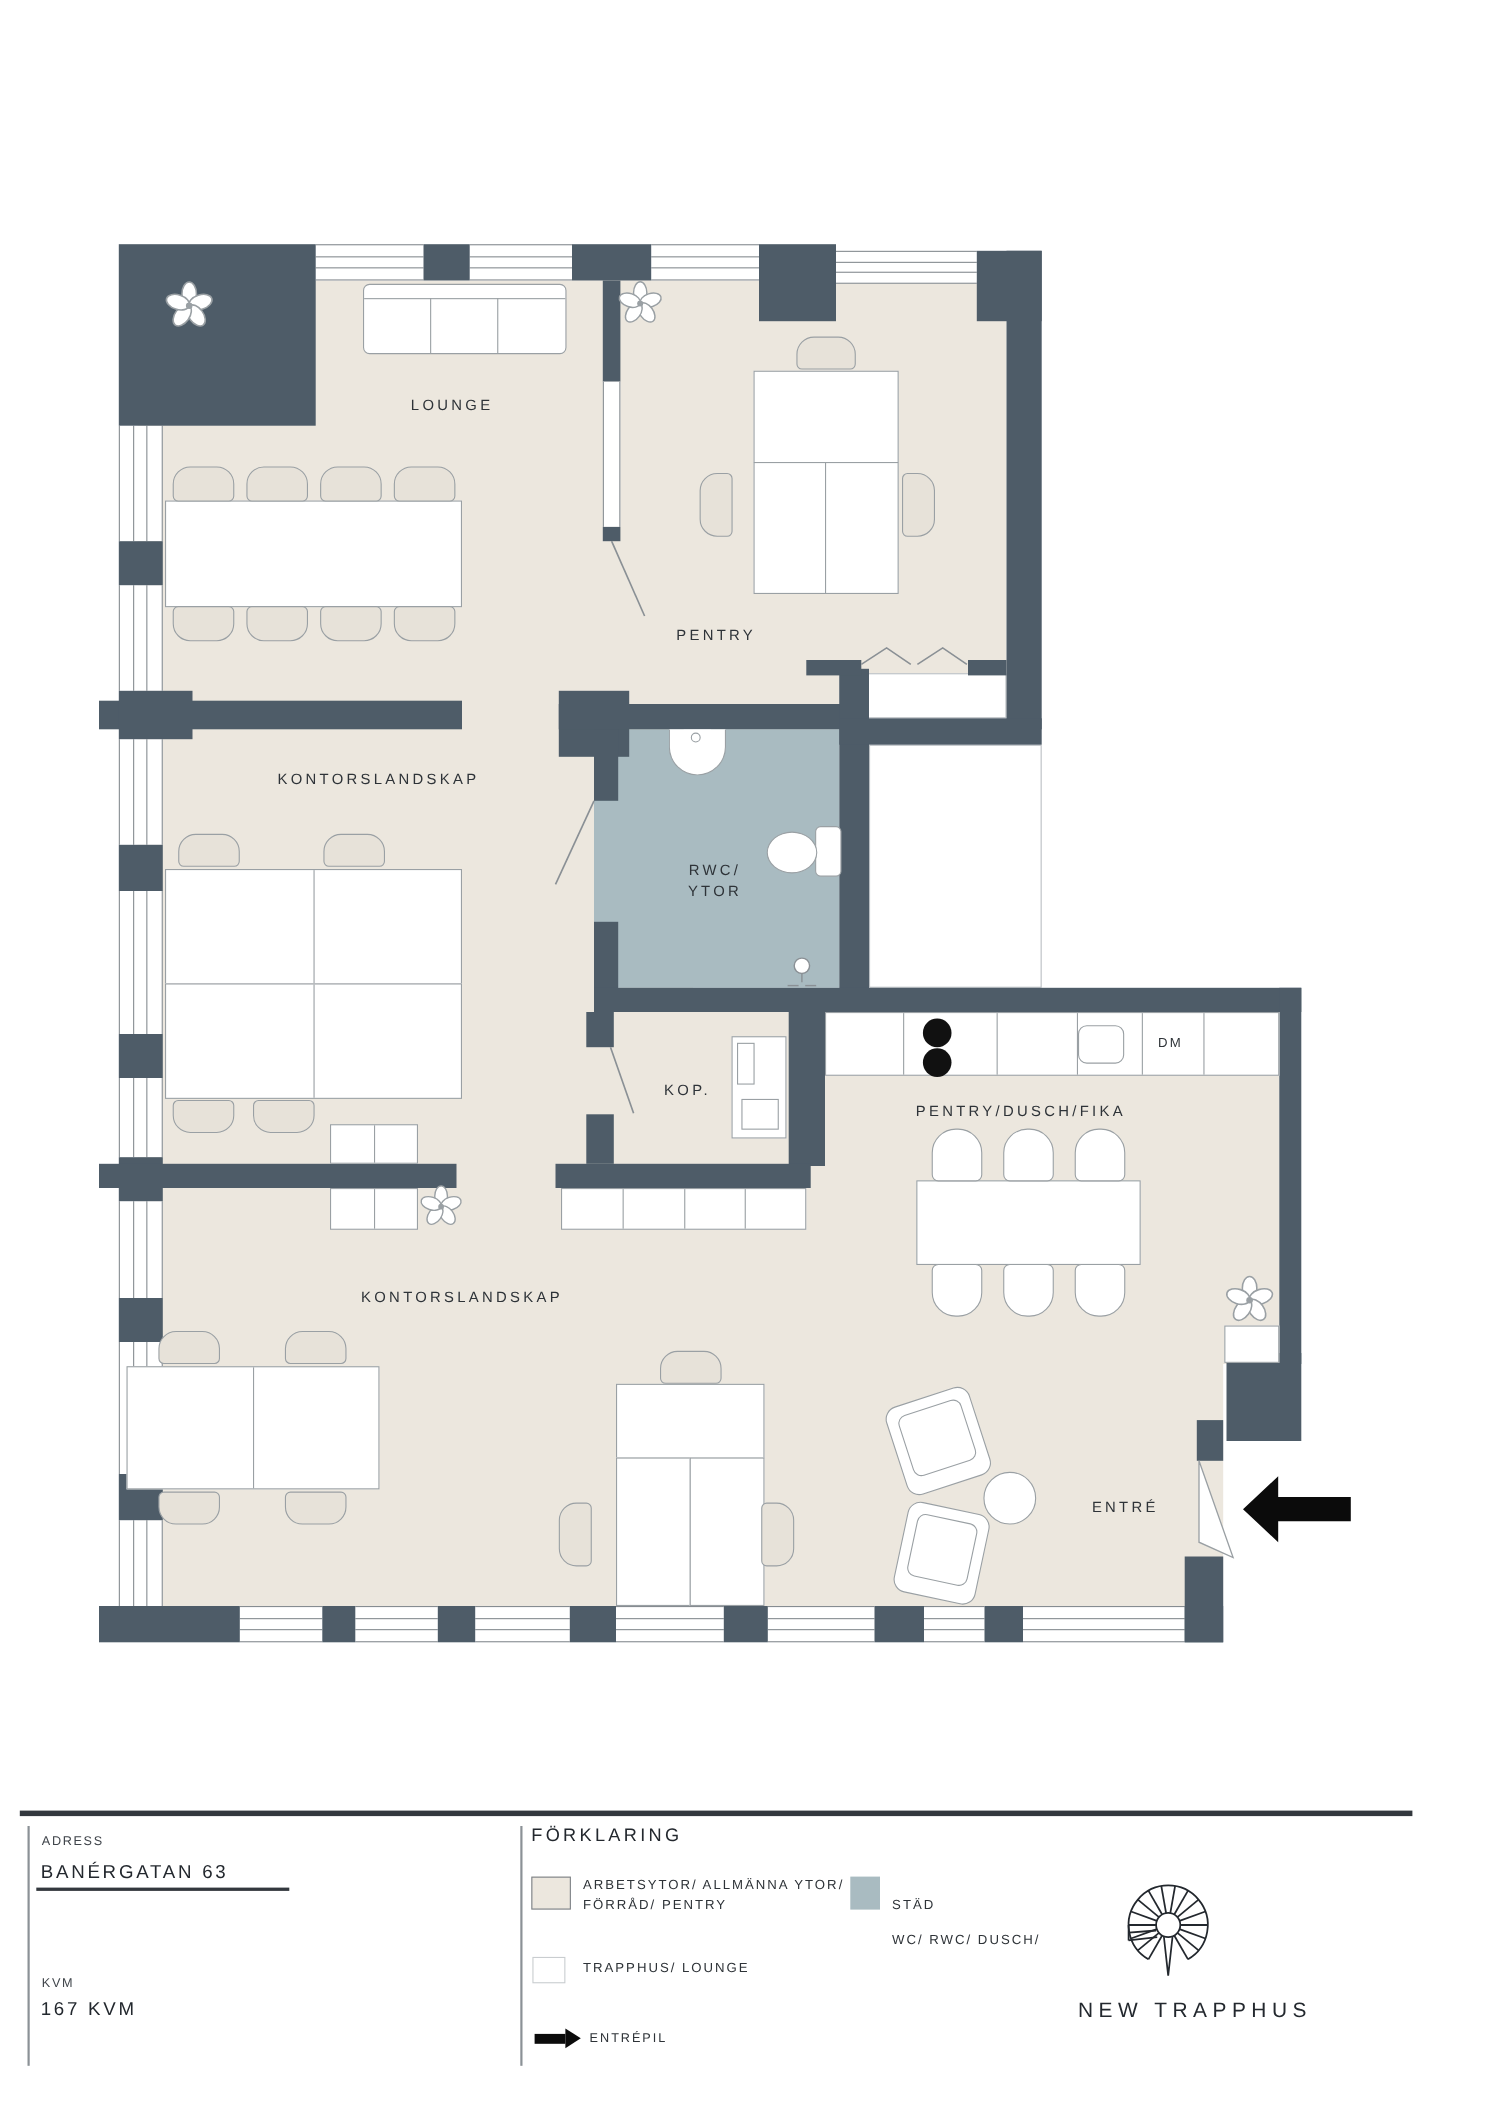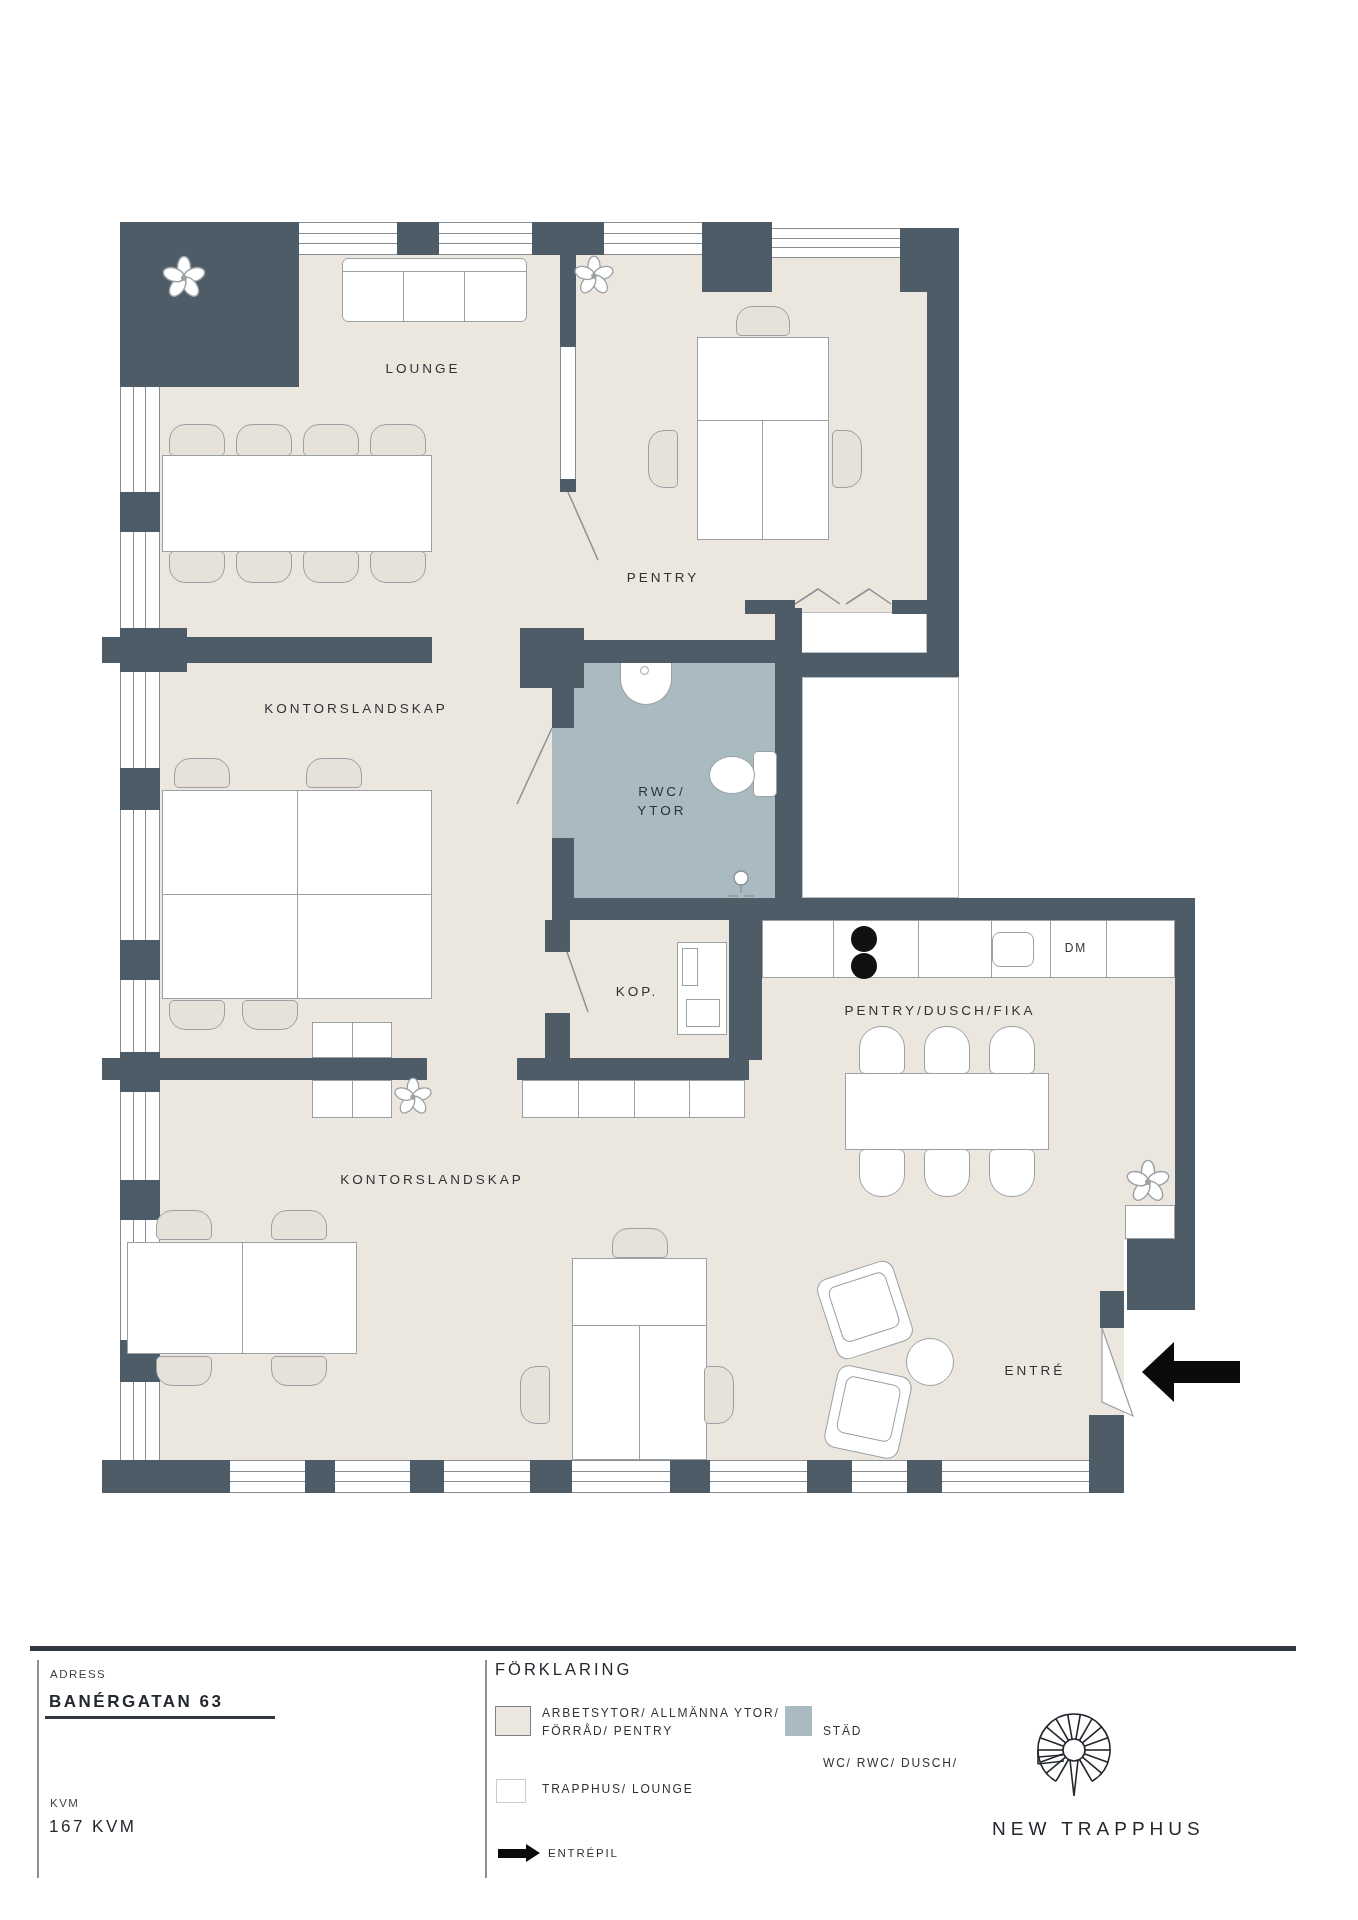--- a/index.html
+++ b/index.html
@@ -1,17 +1,17 @@
 <!DOCTYPE html>
 <html><head>
 <meta charset="utf-8">
 <style>
   html,body{margin:0;padding:0;background:#fff;}
   .page{position:relative;width:1284px;height:1920px;background:#fff;overflow:hidden;
-        font-family:"Liberation Sans",sans-serif;margin-left:12px;}
+        font-family:"Liberation Sans",sans-serif;}
   .wall{position:absolute;background:#4e5c68;}
   .floor{position:absolute;background:#ece7de;}
   .wet{position:absolute;background:#a9bbc1;}
   .white-area{position:absolute;background:#fff;border:1px solid #b9bec2;box-sizing:border-box;}
   .glass{position:absolute;background:#fff;border-left:1px solid #868c91;border-right:1px solid #868c91;box-sizing:border-box;}
   .win-h{position:absolute;background:#fff;border-top:1px solid #868c91;border-bottom:1px solid #868c91;box-sizing:border-box;}
   .win-h::before,.win-h::after{content:"";position:absolute;left:0;right:0;height:1px;background:#868c91;}
   .win-h::before{top:32%;} .win-h::after{top:64%;}
   .win-v{position:absolute;background:#fff;border-left:1px solid #868c91;border-right:1px solid #868c91;box-sizing:border-box;}
   .win-v::before,.win-v::after{content:"";position:absolute;top:0;bottom:0;width:1px;background:#868c91;}
@@ -29,21 +29,21 @@
   .circle{position:absolute;border:1px solid #9aa0a4;border-radius:50%;background:#fff;box-sizing:border-box;}
   .hob{position:absolute;border-radius:50%;background:#111;}
   .rlabel{position:absolute;transform:translate(-50%,-50%);font-size:13.5px;letter-spacing:3px;
           color:#2e3338;white-space:nowrap;}
   .rlabel.small{font-size:12px;letter-spacing:2px;}
   .overlay{position:absolute;left:0;top:0;pointer-events:none;}
   
   .tb-rule{position:absolute;background:#33383e;}
   .tb-vrule{position:absolute;width:2px;background:#8b9196;}
   .tb-small{position:absolute;font-size:11.5px;letter-spacing:1.5px;color:#3f444a;white-space:nowrap;}
-  .tb-big{position:absolute;font-size:17px;letter-spacing:2.5px;color:#23282e;font-weight:700;white-space:nowrap;}
+  .tb-big{position:absolute;font-size:17px;letter-spacing:2.5px;color:#23282e;font-weight:400;white-space:nowrap;}
   .tb-title{position:absolute;font-size:16.5px;letter-spacing:3px;color:#23282e;white-space:nowrap;}
   .lg-text{position:absolute;font-size:12px;letter-spacing:1.8px;color:#2e3338;white-space:nowrap;}
   .swatch{position:absolute;box-sizing:border-box;}
   .arrow-shaft{position:absolute;background:#0b0b0b;}
   .arrow-head{position:absolute;width:0;height:0;}
   .brand{position:absolute;font-size:19px;letter-spacing:5px;color:#23282e;font-weight:500;white-space:nowrap;}
 </style>
 </head>
 <body>
 

